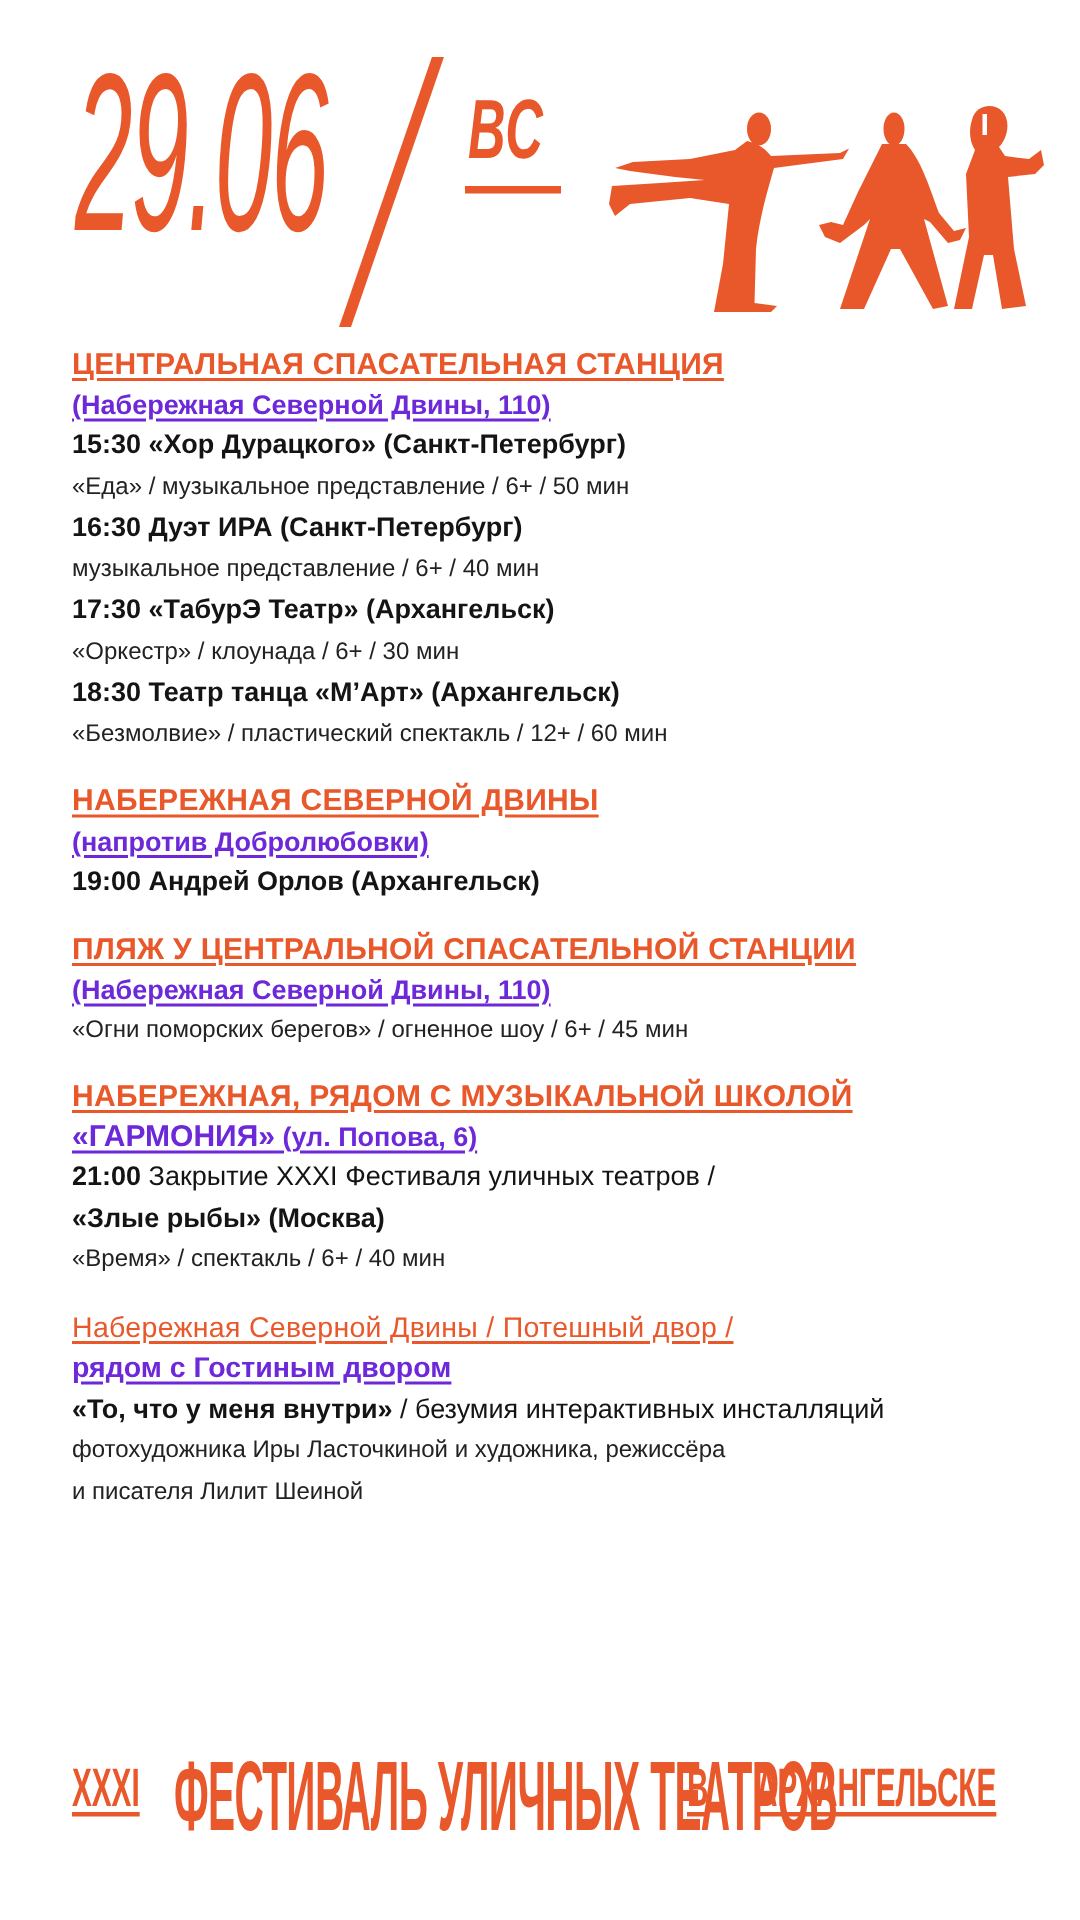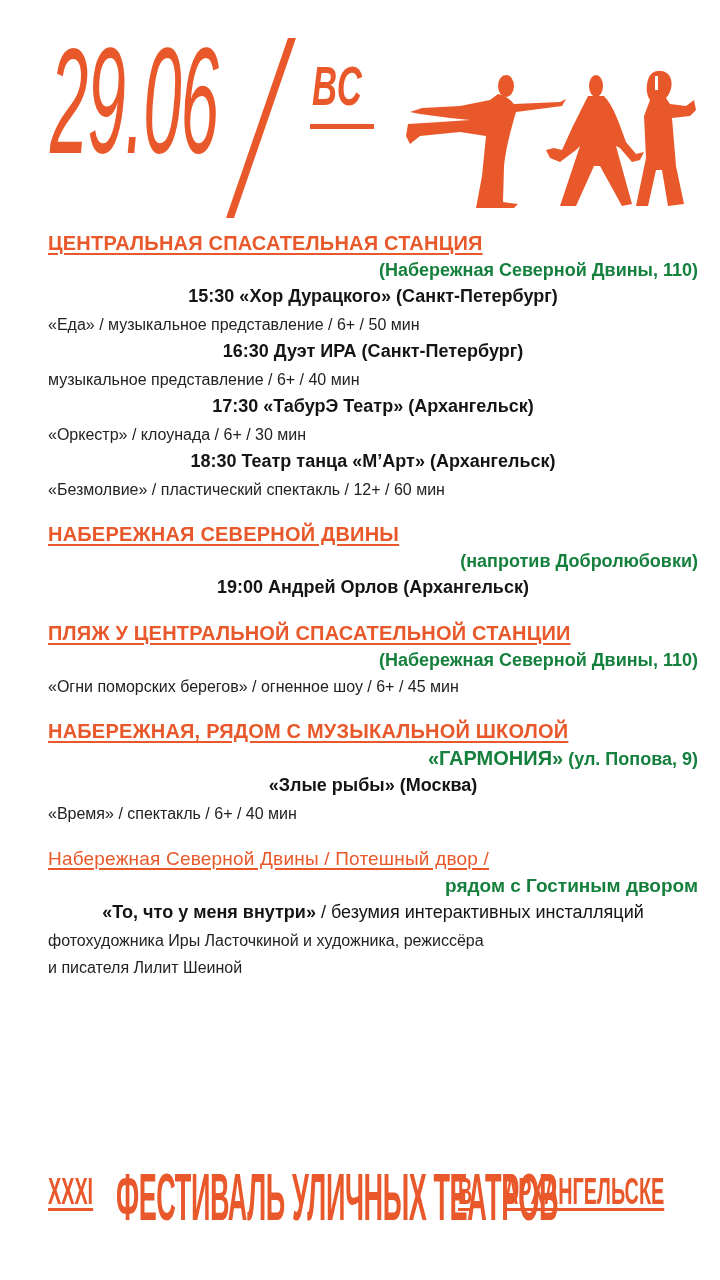--- a/index.html
+++ b/index.html
@@ -28,24 +28,24 @@
     .figures { position: absolute; left: 400px; top: 66px; width: 300px; height: 142px; }
 
     .content { position: absolute; left: 48px; top: 230px; width: 650px; }
     .section { margin-bottom: 18px; }
     .venue {
       color: #e9582a; font-size: 20px; line-height: 27px; font-weight: bold; text-decoration: underline;
       text-decoration-thickness: 1.5px; text-underline-offset: 3px; letter-spacing: 0.2px;
       display: block;
     }
     .venue-sub {
-      color: #15803d; font-size: 18px; line-height: 26px; font-weight: bold; 
-      text-decoration-thickness: 1.5px; text-underline-offset: 3px; display: block; text-align: right;
+      color: #6d28d9; font-size: 18px; line-height: 26px; font-weight: bold; text-decoration: underline;
+      text-decoration-thickness: 1.5px; text-underline-offset: 3px; display: block;
     }
-    .ev-title { font-size: 18px; line-height: 27.5px; font-weight: bold; color: #141414; display: block; text-align: center; }
+    .ev-title { font-size: 18px; line-height: 27.5px; font-weight: bold; color: #141414; display: block; }
     .ev-desc { font-size: 16px; line-height: 27.5px; color: #222; display: block; }
     .ev-title .plain { font-weight: normal; }
     .last-venue { font-size: 19px; line-height: 27px; font-weight: normal; }
 
     .footer { position: absolute; left: 48px; top: 1162px; width: 640px; height: 70px; }
     .ft { position: absolute; color: #e9582a; font-weight: bold; white-space: nowrap; }
     .ft-small {
       font-size: 36px; line-height: 36px; top: 12px;
       transform: scaleX(0.55); transform-origin: left top;
       text-decoration: underline; text-decoration-thickness: 3px; text-underline-offset: 4px;
@@ -100,21 +100,22 @@
   </div>
 
   <div class="section">
     <span class="venue">ПЛЯЖ У ЦЕНТРАЛЬНОЙ СПАСАТЕЛЬНОЙ СТАНЦИИ</span>
     <span class="venue-sub">(Набережная Северной Двины, 110)</span>
     <span class="ev-desc">«Огни поморских берегов» / огненное шоу / 6+ / 45 мин</span>
   </div>
 
   <div class="section">
     <span class="venue">НАБЕРЕЖНАЯ, РЯДОМ С МУЗЫКАЛЬНОЙ ШКОЛОЙ</span>
-    <span class="venue-sub"><span style="font-size:20px">«ГАРМОНИЯ»</span><span> (ул. Попова, 9)</span></span>
+    <span class="venue-sub"><span style="font-size:20px">«ГАРМОНИЯ»</span><span> (ул. Попова, 6)</span></span>
+    <span class="ev-title"><span>21:00</span><span class="plain"> Закрытие XXXI Фестиваля уличных театров /</span></span>
     <span class="ev-title">«Злые рыбы» (Москва)</span>
     <span class="ev-desc">«Время» / спектакль / 6+ / 40 мин</span>
   </div>
 
   <div class="section">
     <span class="venue last-venue">Набережная Северной Двины / Потешный двор /</span>
     <span class="venue-sub last-venue" style="font-weight:bold">рядом с Гостиным двором</span>
     <span class="ev-title"><span>«То, что у меня внутри»</span><span class="plain"> / безумия интерактивных инсталляций</span></span>
     <span class="ev-desc">фотохудожника Иры Ласточкиной и художника, режиссёра</span>
     <span class="ev-desc">и писателя Лилит Шеиной</span>

